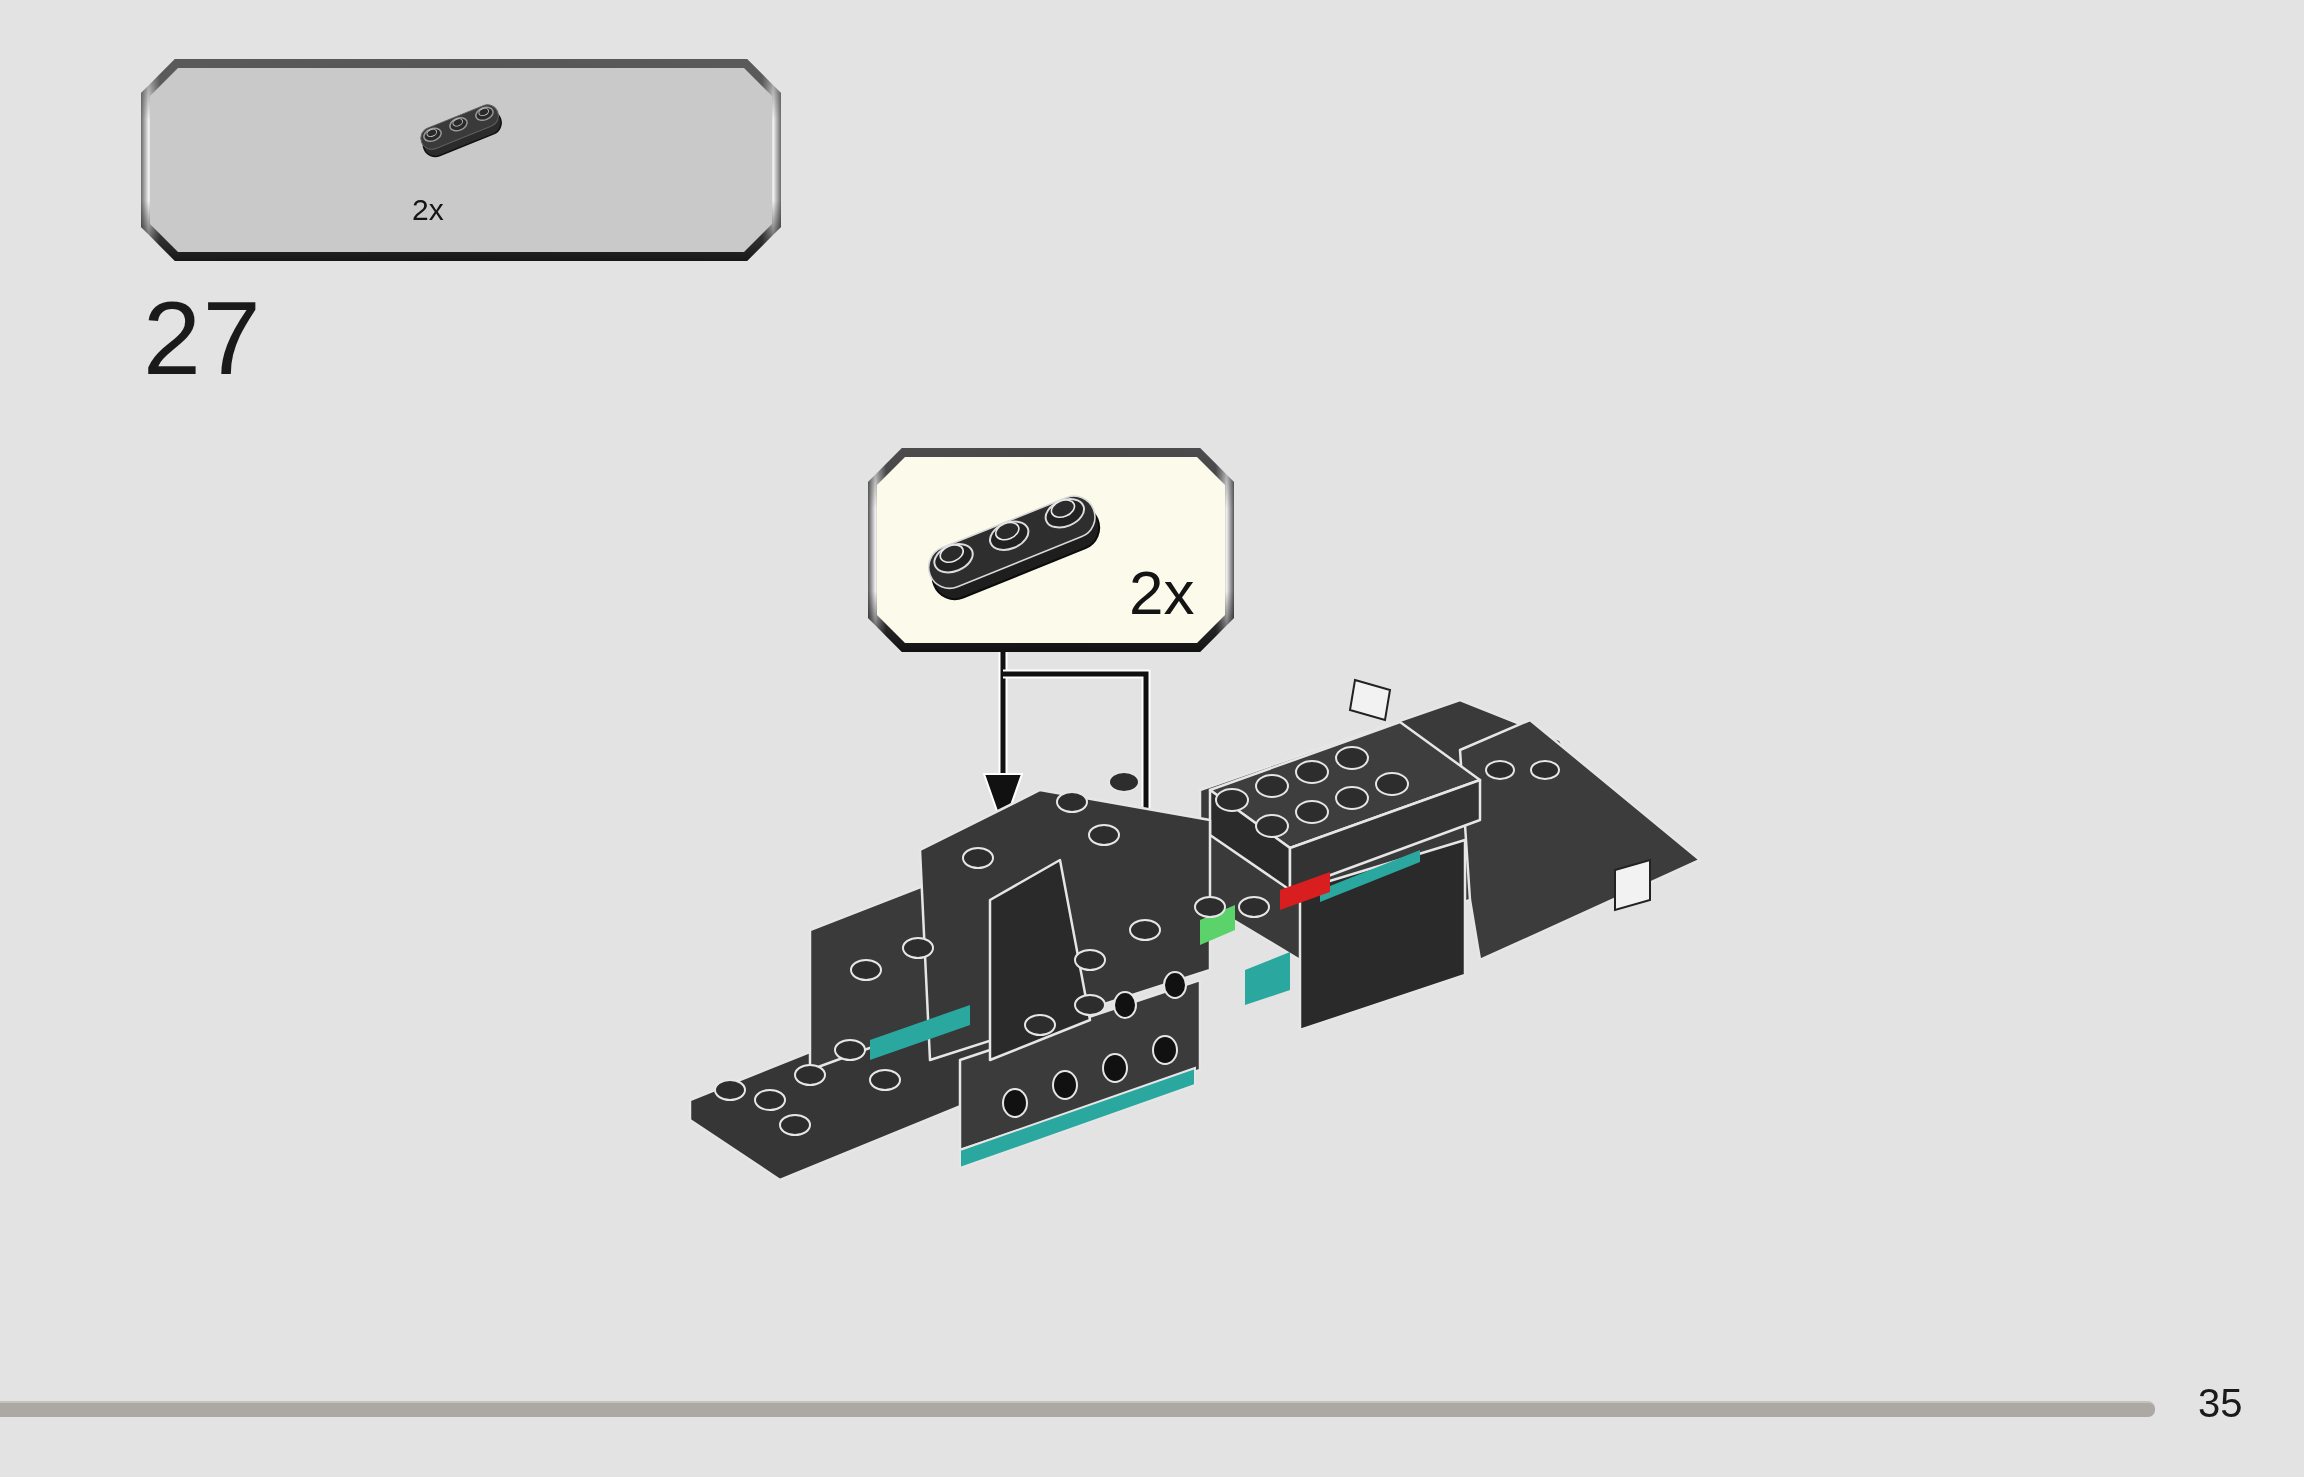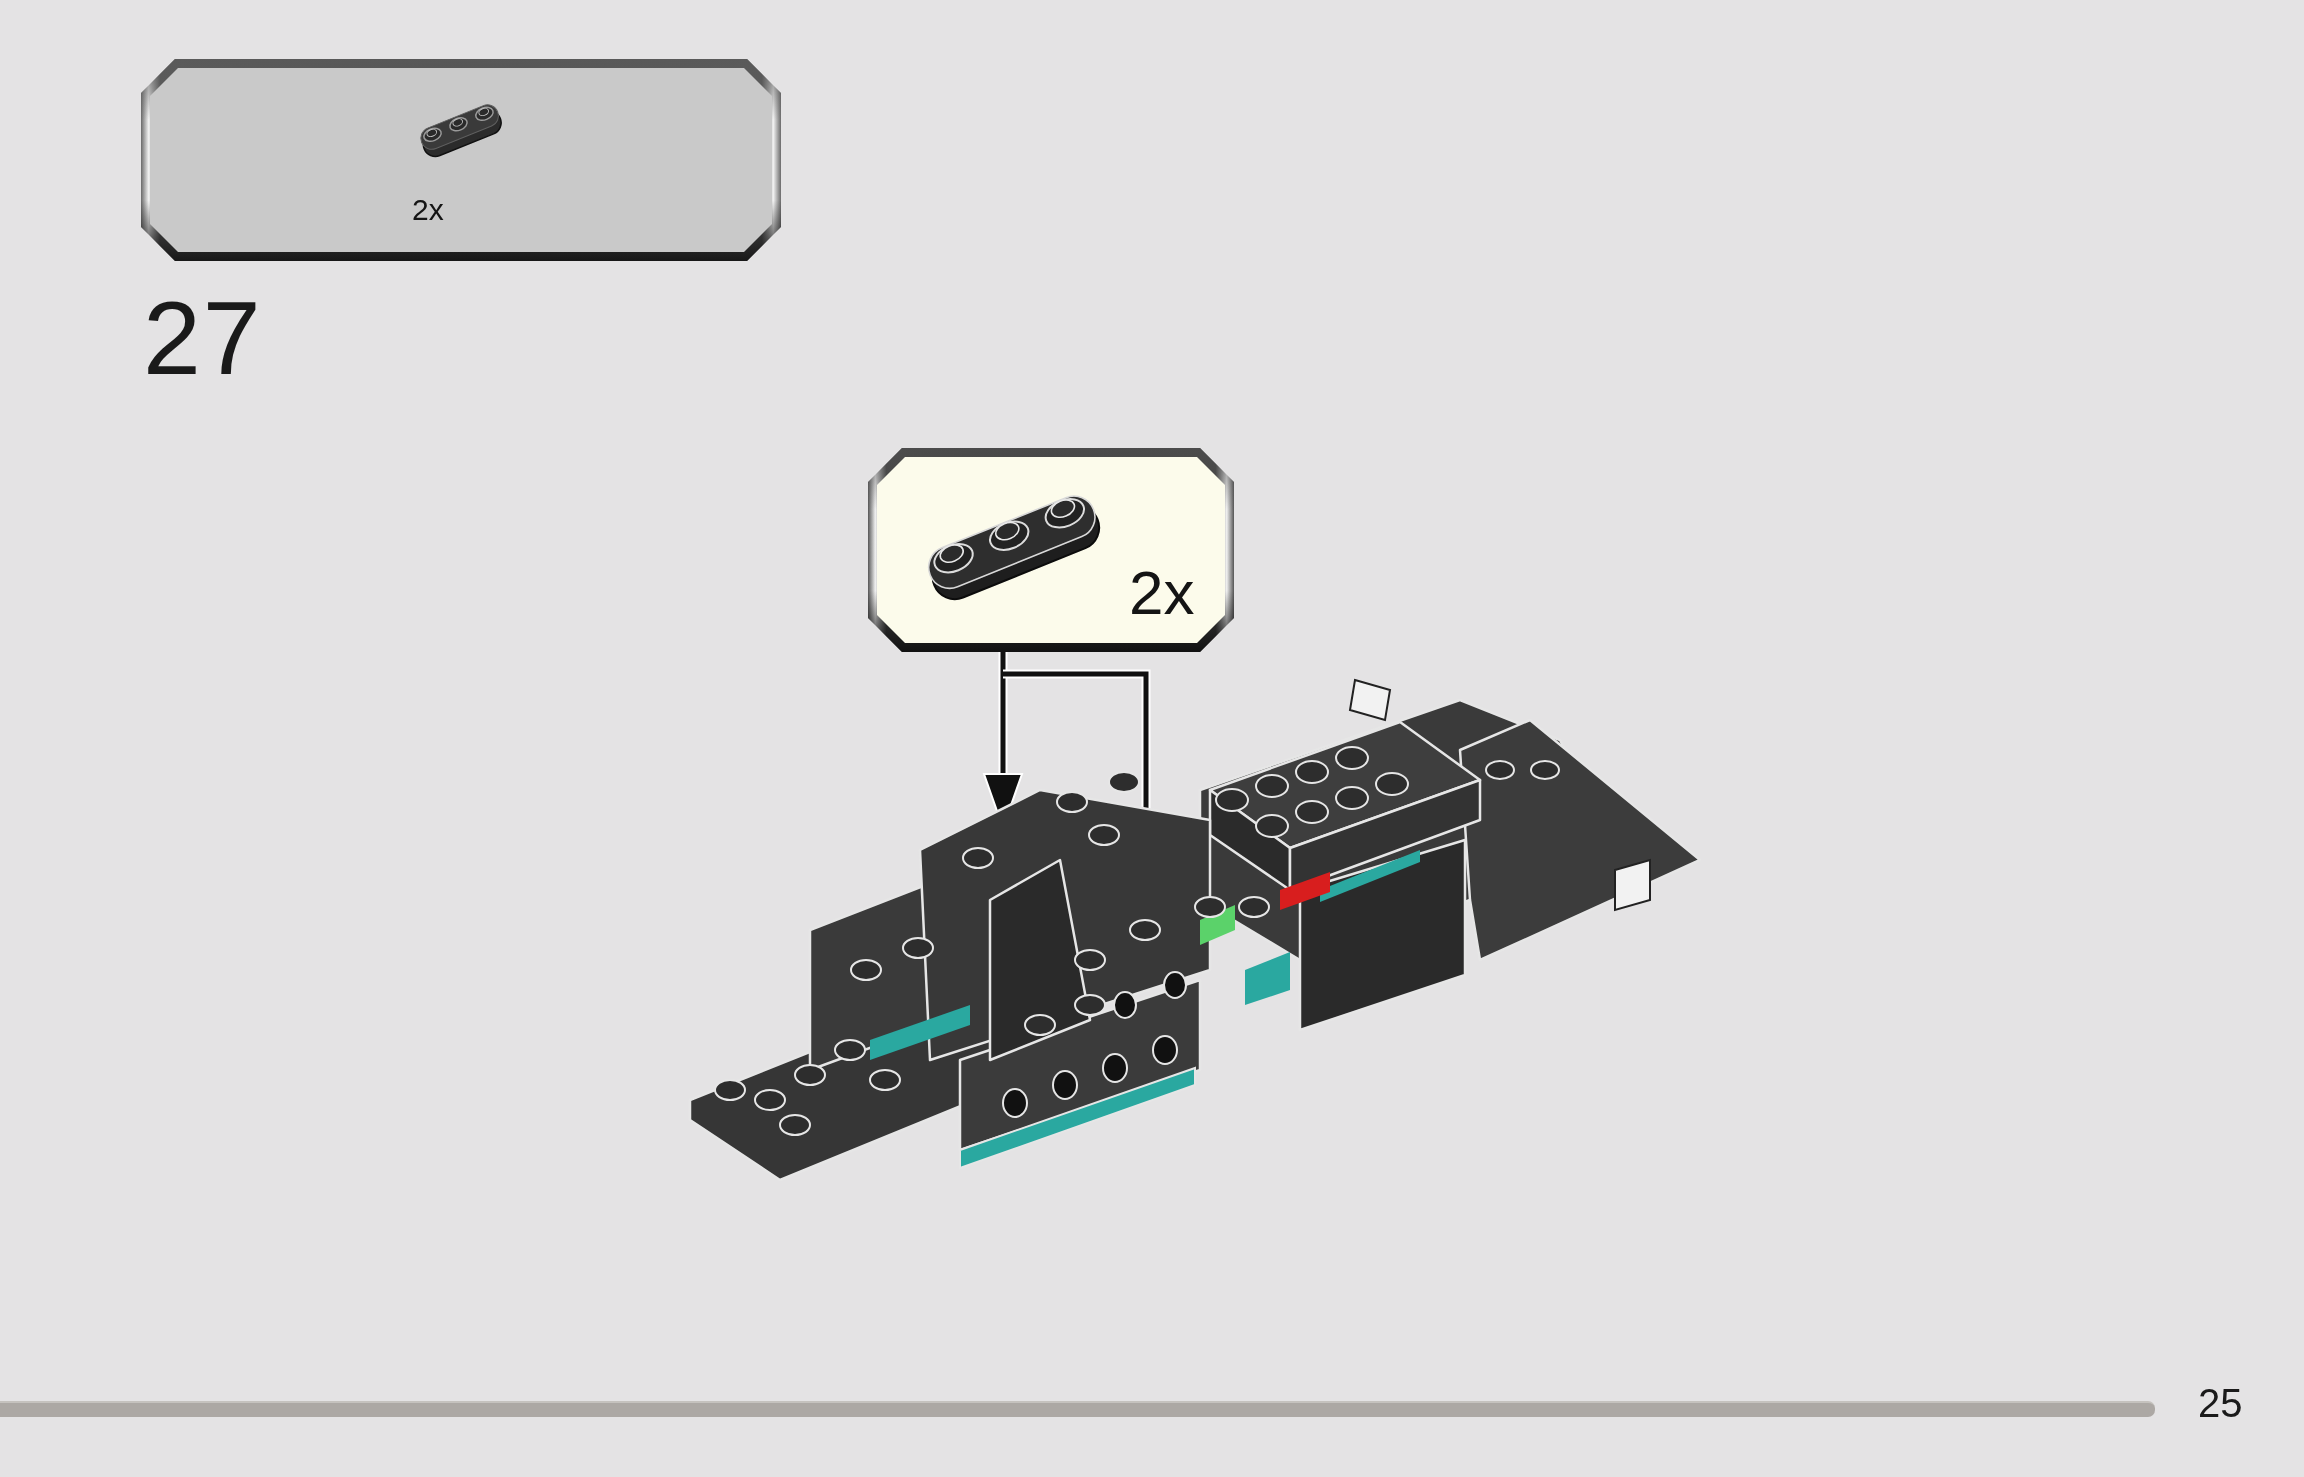--- a/index.html
+++ b/index.html
@@ -158,13 +158,13 @@
       <ellipse cx="1175" cy="985" rx="11" ry="13"></ellipse>
   </g>
 
   <g fill="#f2f2f2" stroke="#222" stroke-width="2">
     <polygon points="1615,870 1650,860 1650,900 1615,910"></polygon>
     <polygon points="1355,680 1390,690 1385,720 1350,710"></polygon>
   </g>
 </svg>
 
 <div id="footer-bar" class="abs"></div>
-<div id="page-number" class="abs">25</div>
+<div id="page-number" class="abs">35</div>
 
 </body></html>

